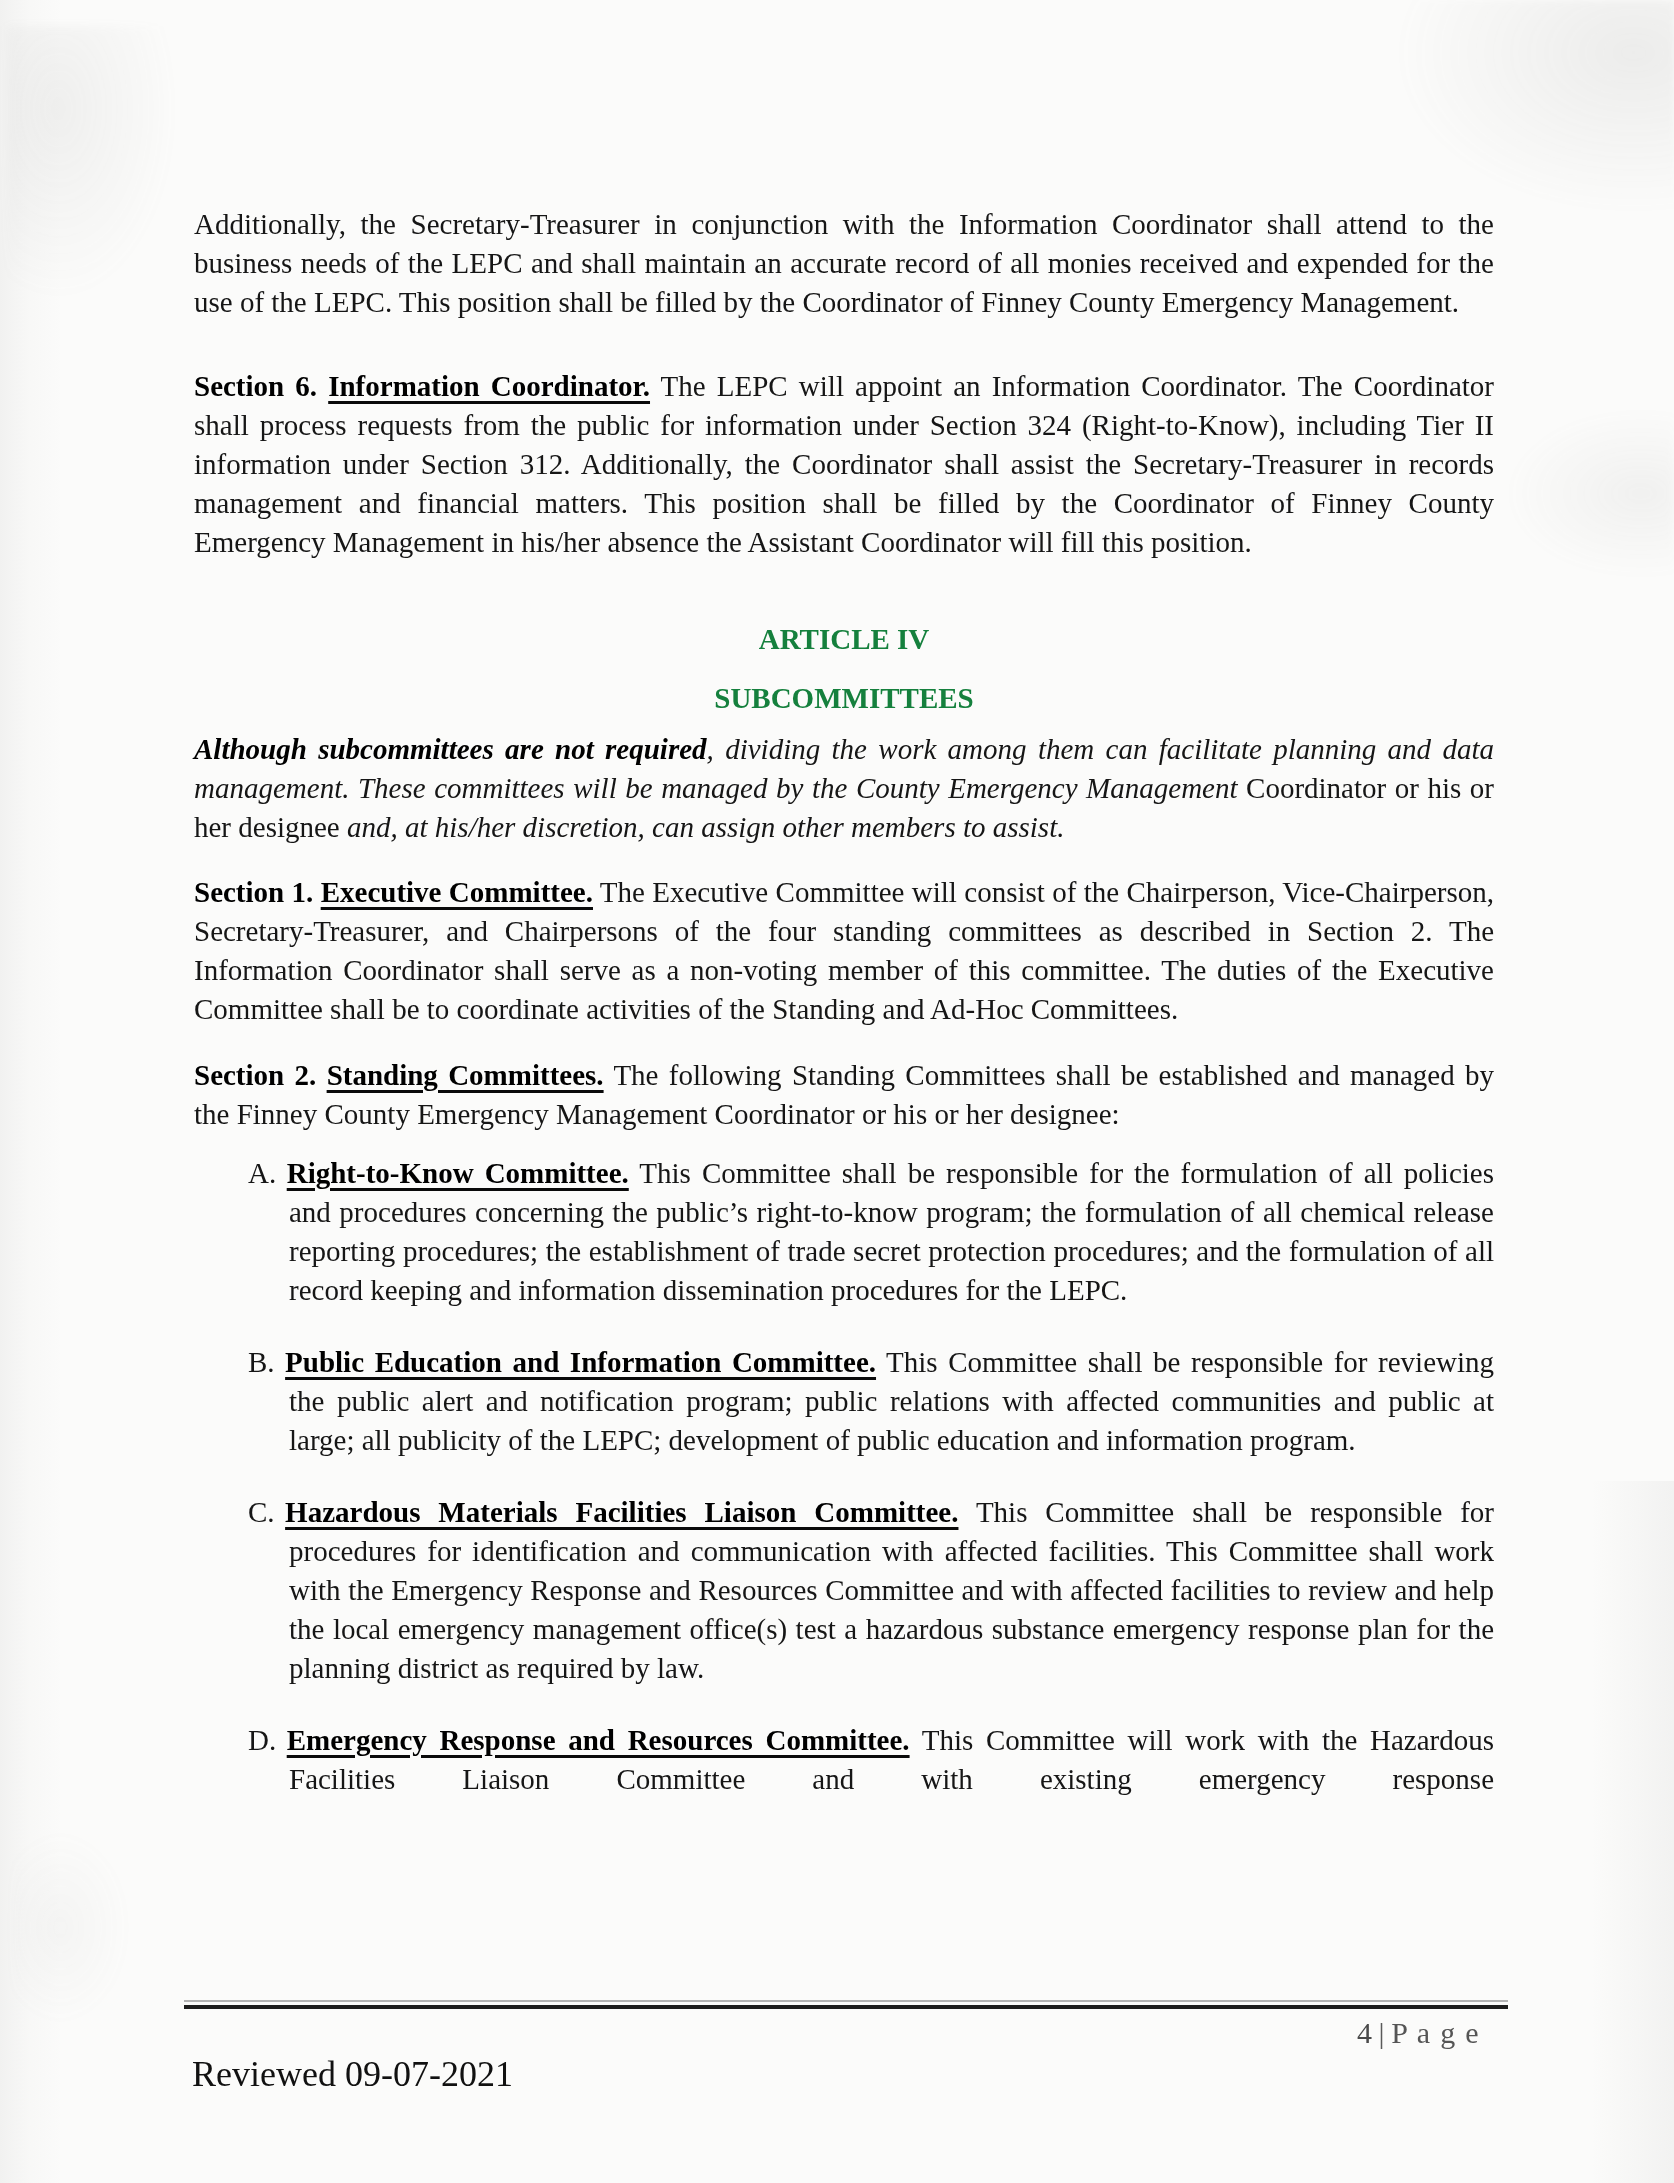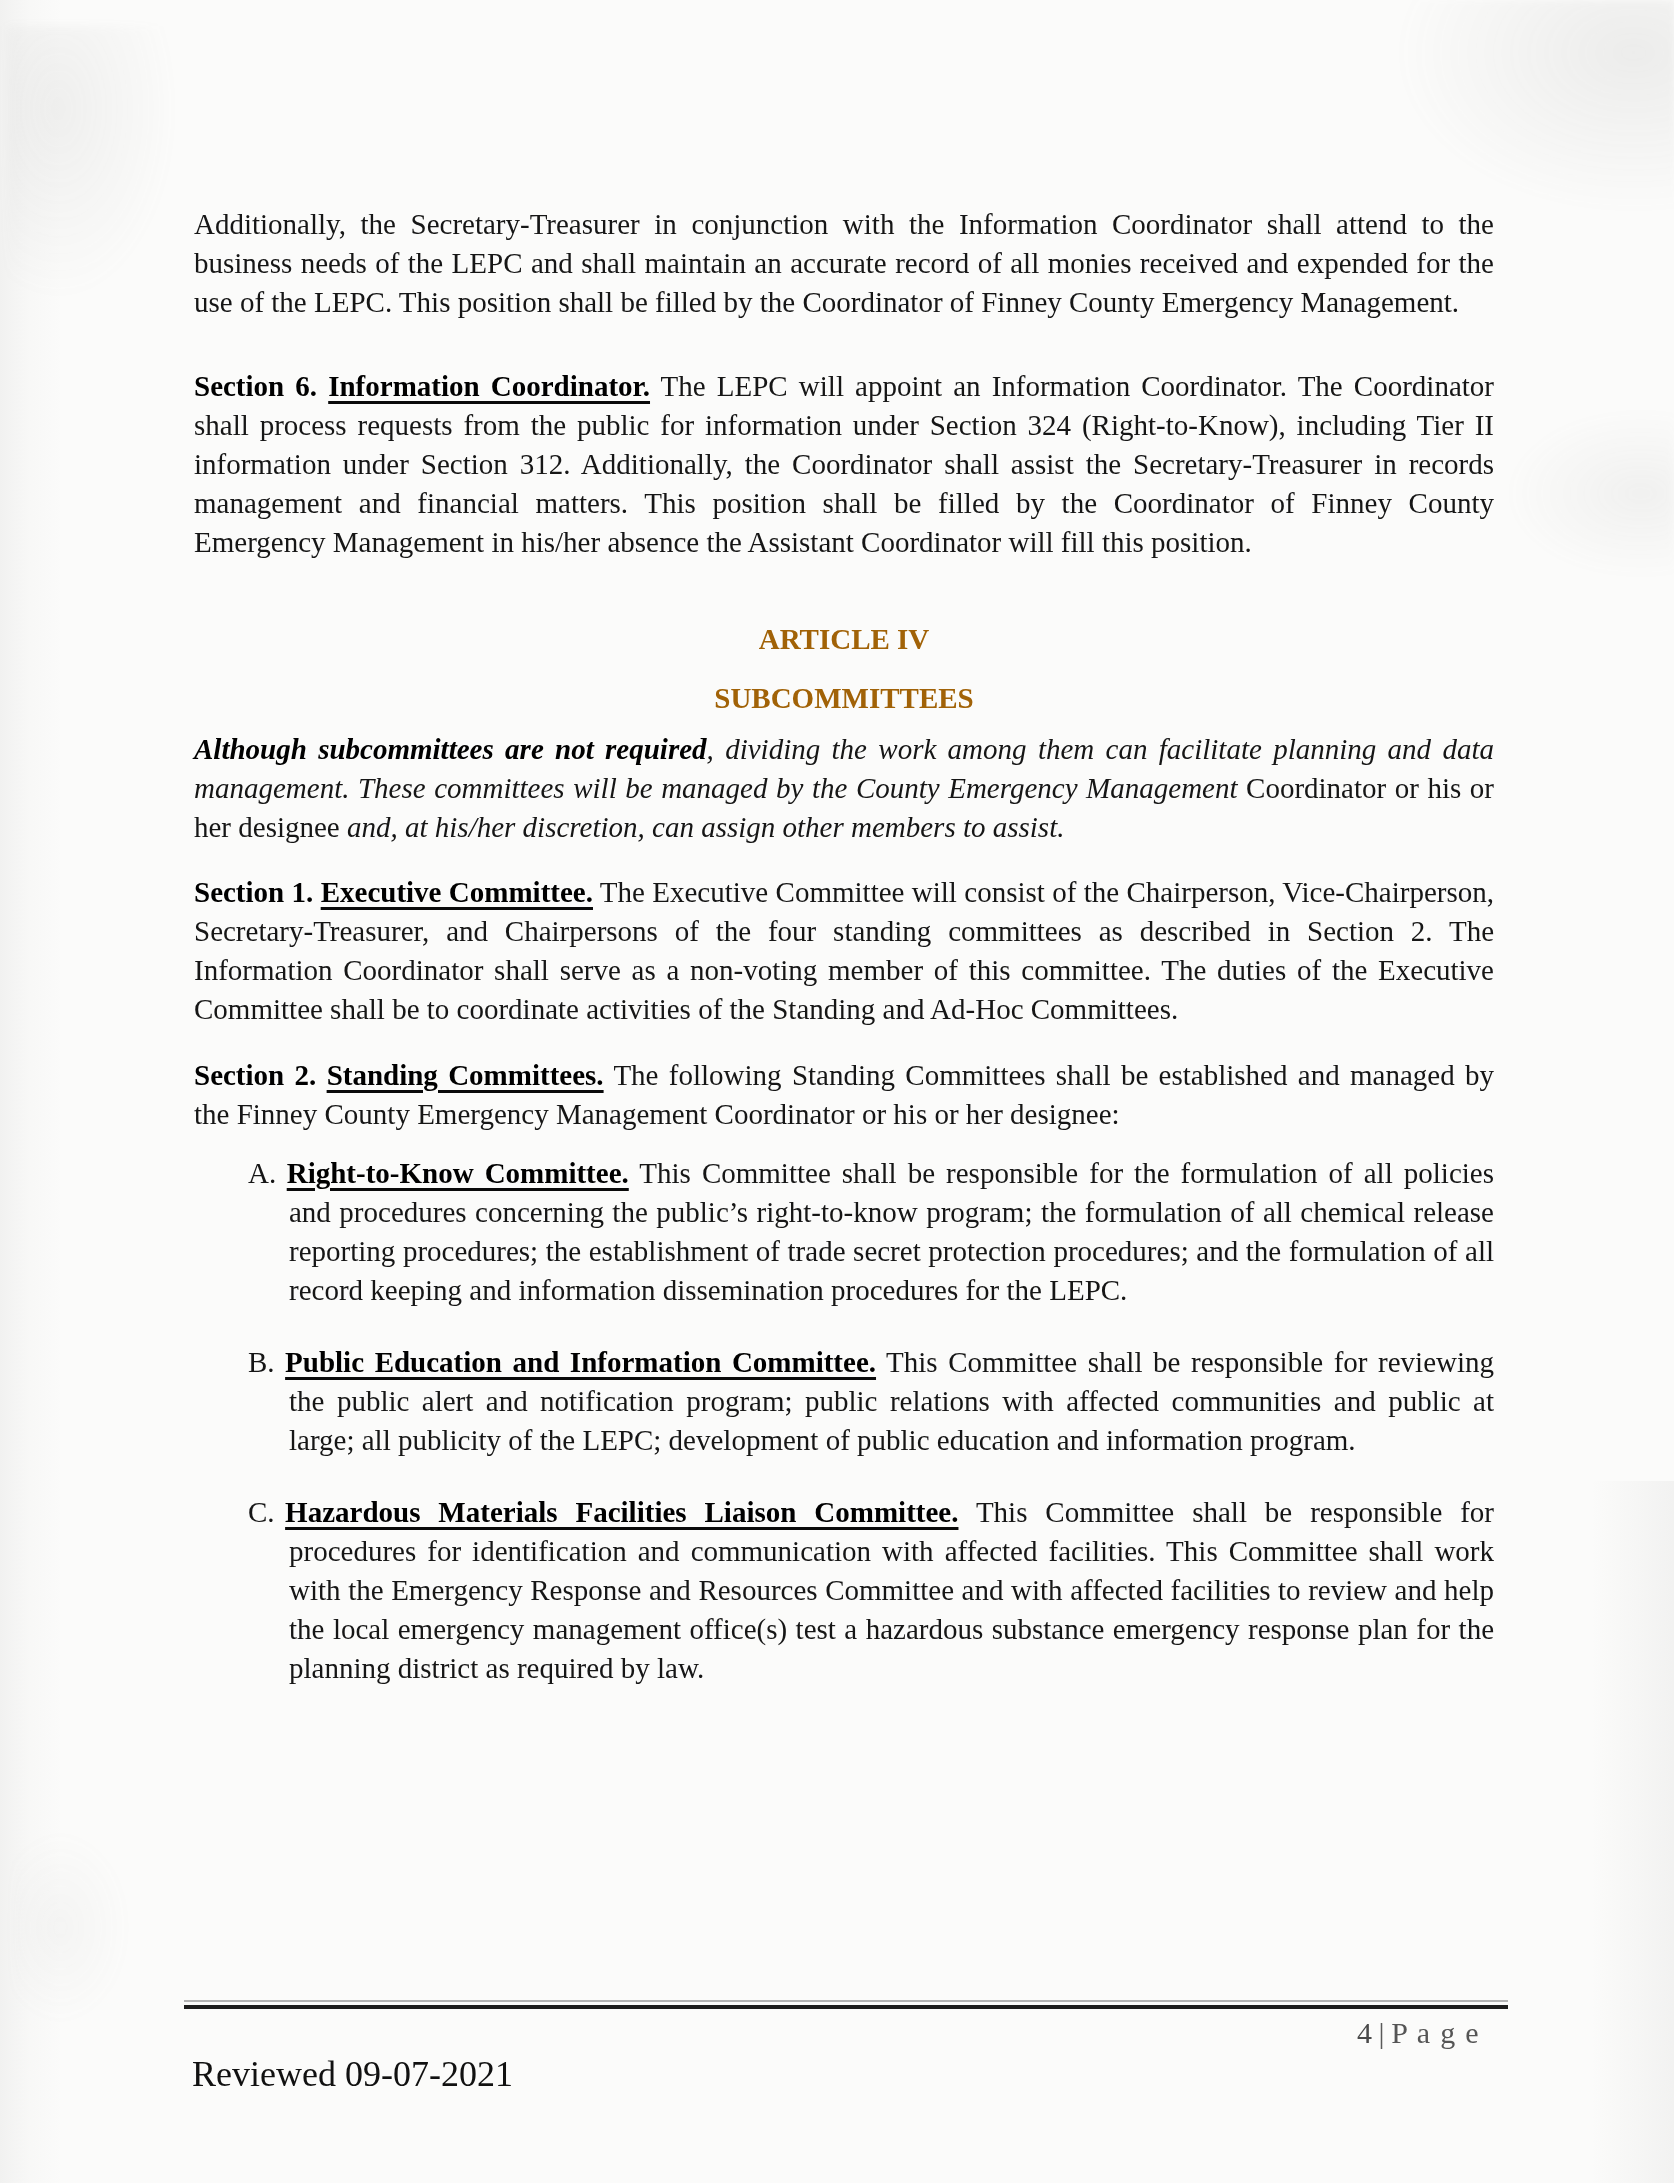--- a/index.html
+++ b/index.html
@@ -48,21 +48,21 @@
     left: 194px;
     top: 205px;
     width: 1300px;
     font-size: 29px;
     line-height: 39px;
     text-align: justify;
   }
   .para { margin: 0 0 0 0; }
   .p1      { margin-bottom: 45px; }
   .s6      { margin-bottom: 58px; }
-  .heading { text-align: center; font-weight: bold; color: #a16207; }
+  .heading { text-align: center; font-weight: bold; color: #15803d; }
   .article-h { margin-bottom: 20px; }
   .sub-h     { margin-bottom: 12px; }
   .intro   { margin-bottom: 26px; }
   .s1      { margin-bottom: 27px; }
   .s2      { margin-bottom: 20px; }
   b, .bold { font-weight: bold; color: #000000; }
   .u {
     text-decoration: underline;
     text-decoration-thickness: 2.6px;
     text-underline-offset: 5.3px;
@@ -152,20 +152,23 @@
       </div>
 
       <div class="item">
         <span class="marker">B.</span><b class="u">Public Education and Information Committee.</b><span> This Committee shall be responsible for reviewing the public alert and notification program; public relations with affected communities and public at large; all publicity of the LEPC; development of public education and information program.</span>
       </div>
 
       <div class="item">
         <span class="marker">C.</span><b class="u">Hazardous Materials Facilities Liaison Committee.</b><span> This Committee shall be responsible for procedures for identification and communication with affected facilities. This Committee shall work with the Emergency Response and Resources Committee and with affected facilities to review and help the local emergency management office(s) test a hazardous substance emergency response plan for the planning district as required by law.</span>
       </div>
 
+      <div class="item jl">
+        <span class="marker">D.</span><b class="u">Emergency Response and Resources Committee.</b><span> This Committee will work with the Hazardous Facilities Liaison Committee and with existing emergency response</span>
+      </div>
 
     </div>
   </div>
 
   <div class="footer-rule">
     <div class="rule-thin"></div>
     <div class="rule-thick"></div>
   </div>
 
   <div class="page-number">

